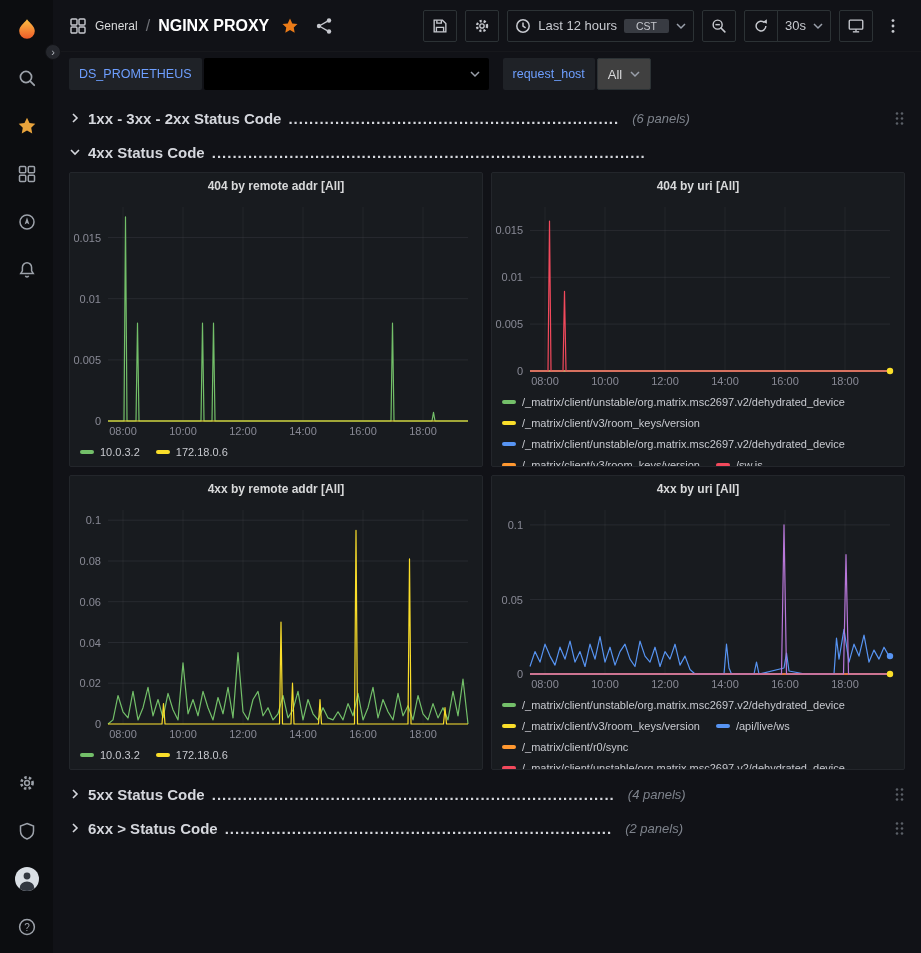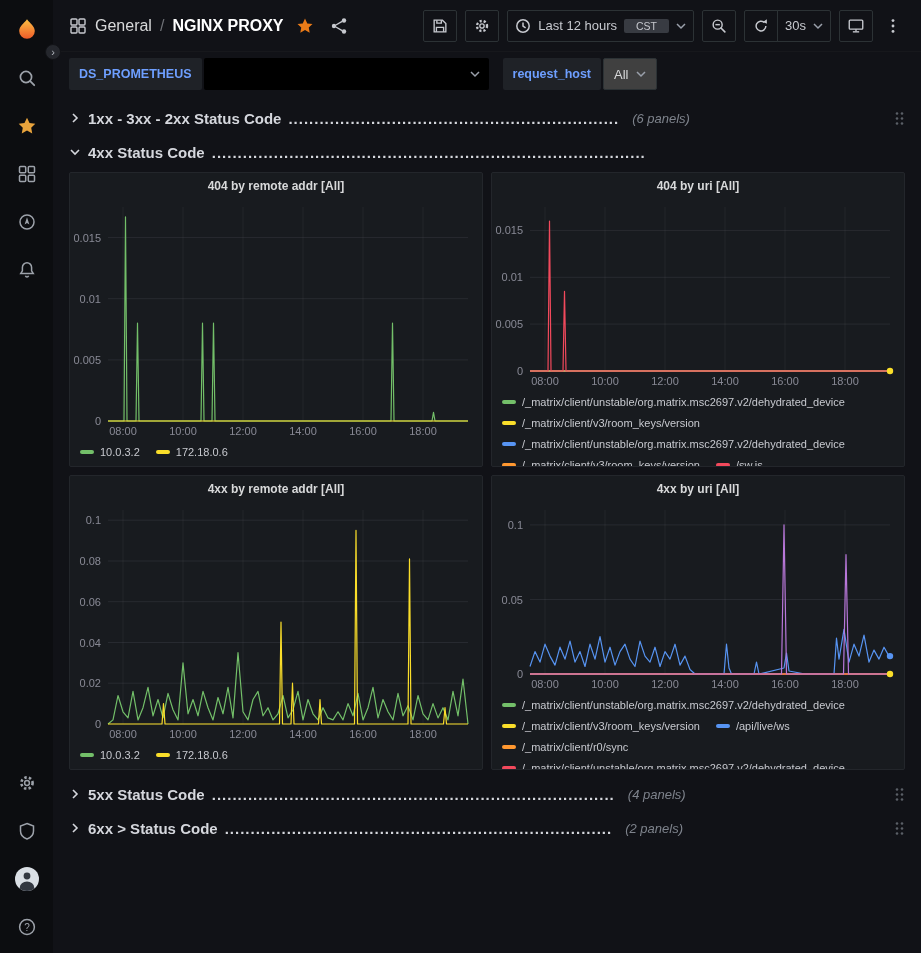--- a/index.html
+++ b/index.html
@@ -10,35 +10,35 @@
   
   .sidebar{flex:0 0 53px;width:53px;background:#0c0d10;display:flex;flex-direction:column;align-items:center;padding:6px 0 2px;position:relative;z-index:3}
   .side-btn{width:40px;height:40px;margin:4px 0;display:flex;align-items:center;justify-content:center;cursor:pointer;border-radius:2px}
   .side-spacer{flex:1}
   .collapse-toggle{position:absolute;right:-8px;top:44px;width:16px;height:16px;border-radius:50%;background:#25272d;color:#b3b7be;font-size:11px;line-height:14px;text-align:center;cursor:pointer;border:1px solid #121317}
 
   
   .main{flex:1;display:flex;flex-direction:column;min-width:0}
   .topbar{height:52px;flex:0 0 52px;display:flex;align-items:center;gap:8px;padding:0 16px;border-bottom:1px solid #17181c}
   .crumb{display:flex;align-items:center;gap:8px}
-  .crumb-section{font-size:16px;color:#d8d9da;cursor:pointer}
+  .crumb-section{font-size:12px;color:#d8d9da;cursor:pointer}
   .crumb-sep{font-size:16px;color:#6e7076}
   .crumb-title{font-size:16px;font-weight:700;color:#fff}
   .icon-btn{height:32px;min-width:32px;padding:0 7px;border:1px solid #2c3235;border-radius:2px;display:flex;align-items:center;justify-content:center;gap:7px;color:#c7c9cf;cursor:pointer;background:transparent;white-space:nowrap}
   .icon-btn.noborder{border-color:transparent;min-width:24px;padding:0 3px}
   .push-right{margin-left:auto}
   .tz-badge{background:#383b42;color:#c7c9cf;font-size:10.5px;padding:1px 12px;border-radius:2px}
   .btn-group{display:flex}
   .btn-group .icon-btn:first-child{border-radius:2px 0 0 2px}
   .btn-group .icon-btn:last-child{border-radius:0 2px 2px 0;margin-left:-1px}
 
   
   .varbar{height:44px;flex:0 0 44px;display:flex;align-items:center;gap:14px;padding:0 16px}
   .var-pair{display:flex;align-items:center;gap:2px}
-  .var-label{height:32px;display:flex;align-items:center;padding:0 10px;background:#1f2227;border-radius:2px;color:#6e9fff;font-weight:700;font-size:12.5px}
+  .var-label{height:32px;display:flex;align-items:center;padding:0 10px;background:#1f2227;border-radius:2px;color:#6e9fff;font-weight:400;font-size:12.5px}
   .var-value-black{width:285px;height:32px;background:#000;border-radius:2px;display:flex;align-items:center;justify-content:flex-end;padding:0 9px;cursor:pointer}
   .var-value{height:32px;display:flex;align-items:center;gap:8px;padding:0 10px;background:#404040;border:1px solid #2c3235;border-radius:2px;color:#d8d9da;cursor:pointer}
 
   
   .dash{flex:1;padding:8px 16px 12px;overflow:hidden}
   .row-header{height:28px;display:flex;align-items:center;gap:7px;margin-bottom:6px;cursor:pointer}
   .chev{width:12px;display:flex;align-items:center;justify-content:center}
   .chev svg{display:block}
   .chev.down svg{transform:rotate(90deg)}
   .row-title,.row-dots{font-size:15px;font-weight:700;color:#d5d7dd;white-space:nowrap}

